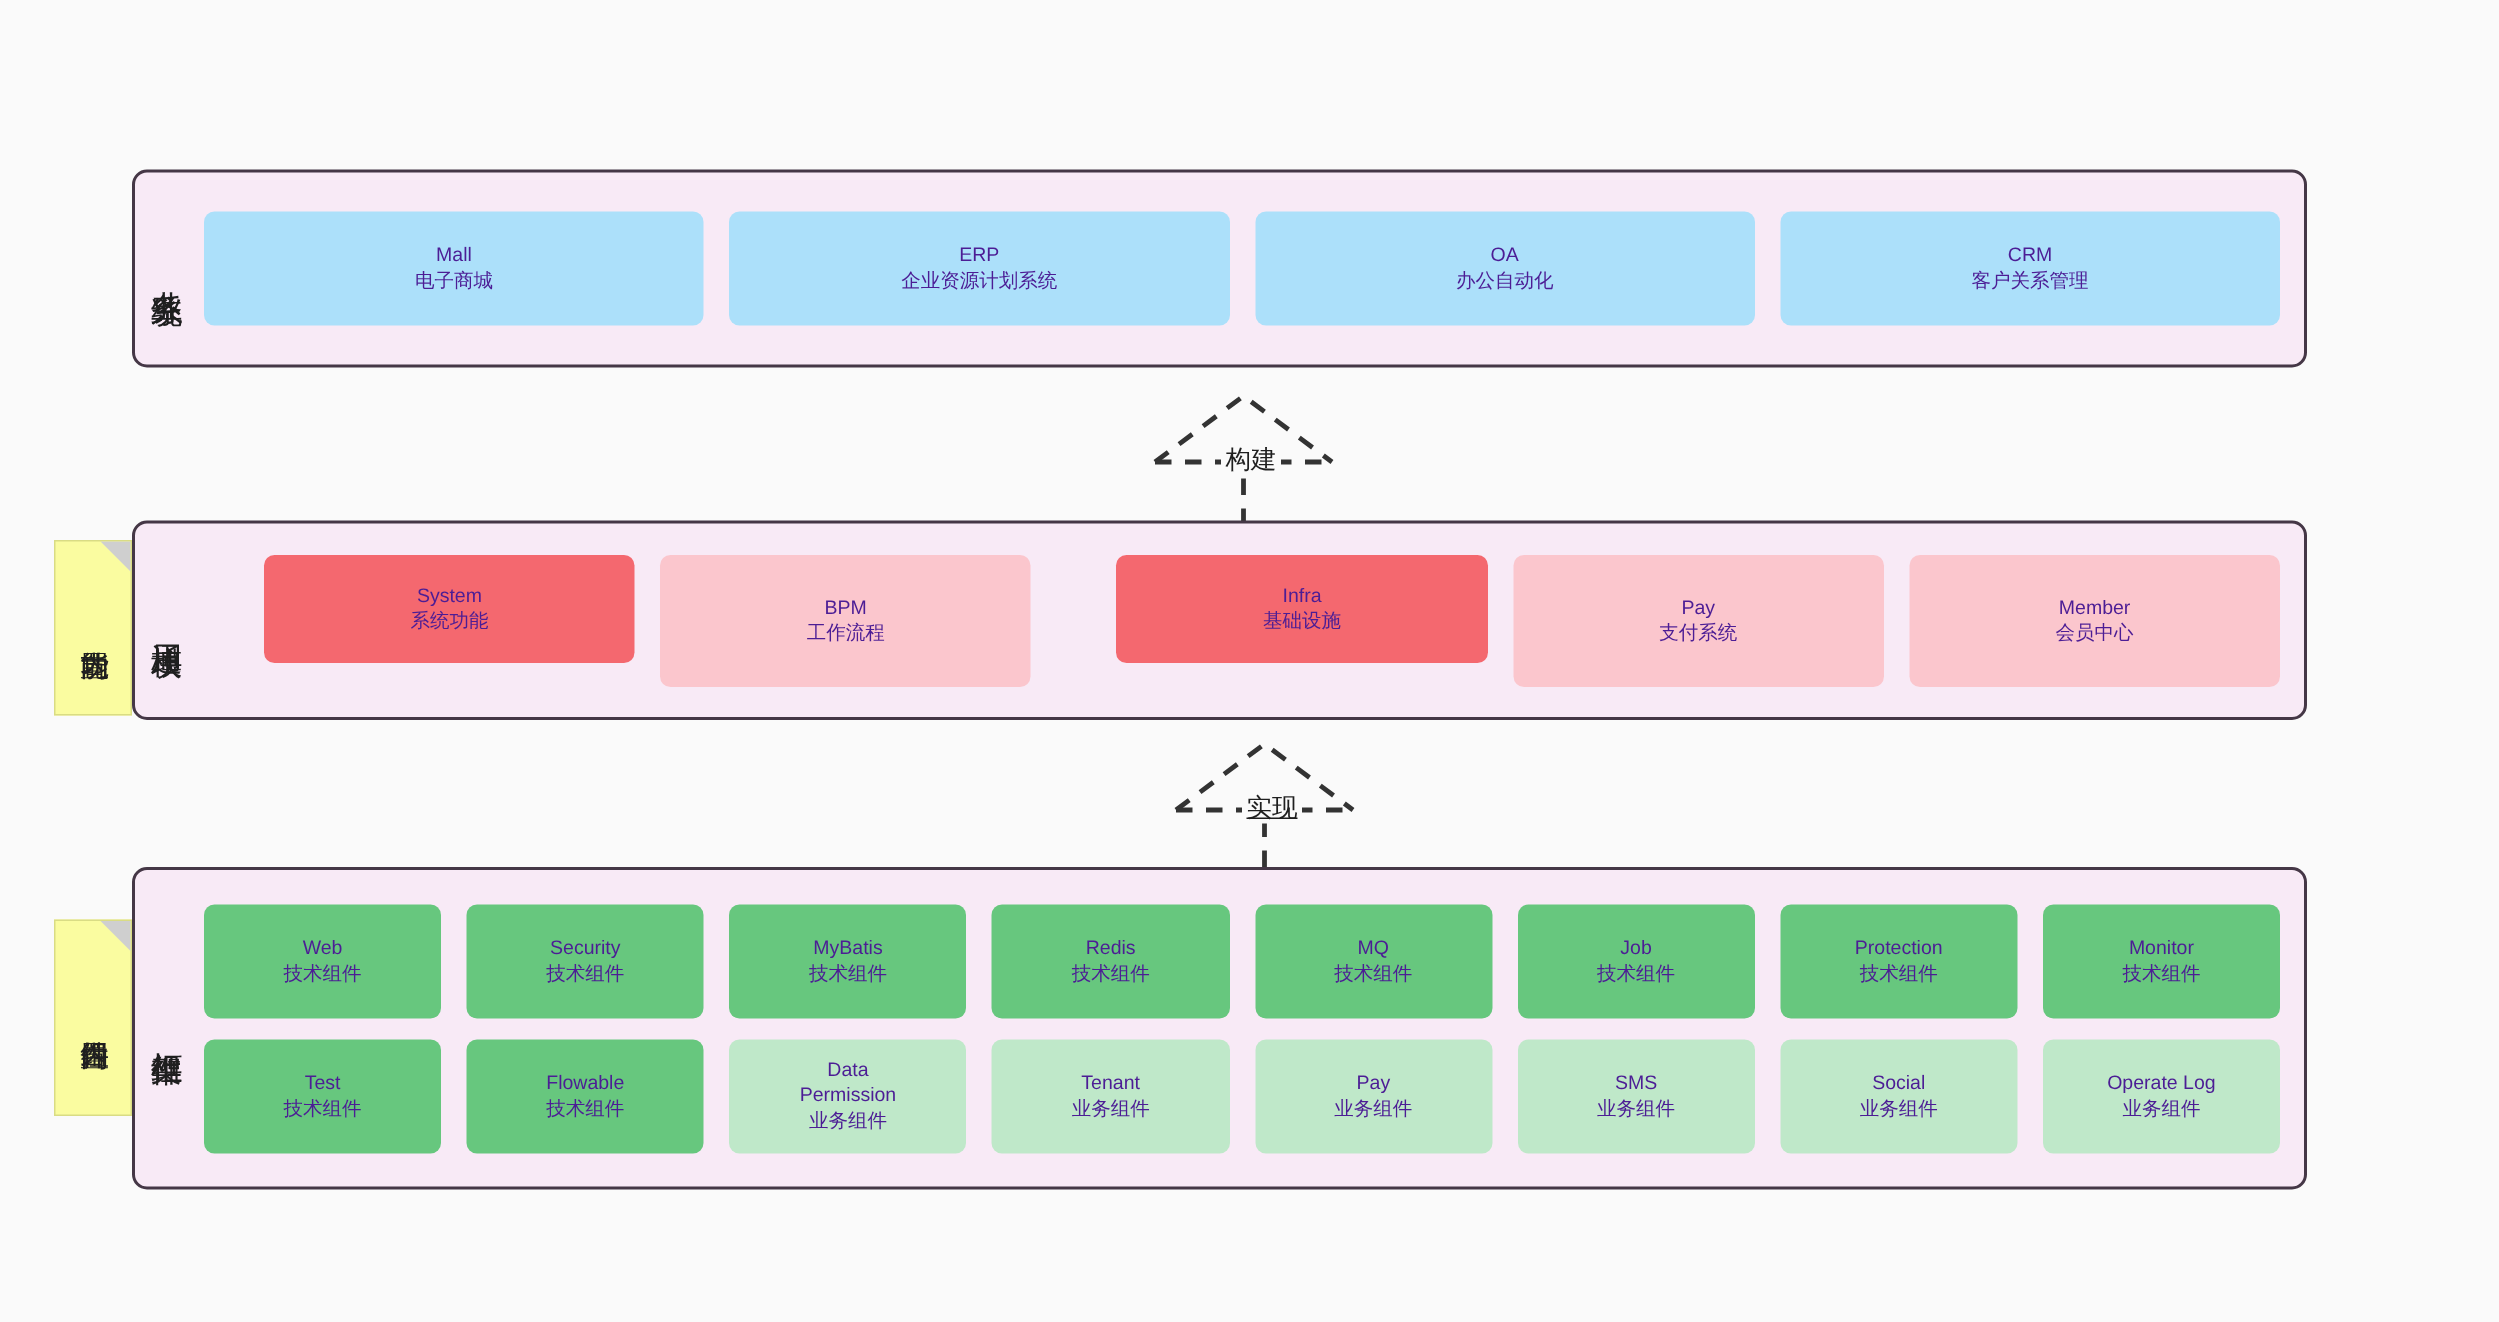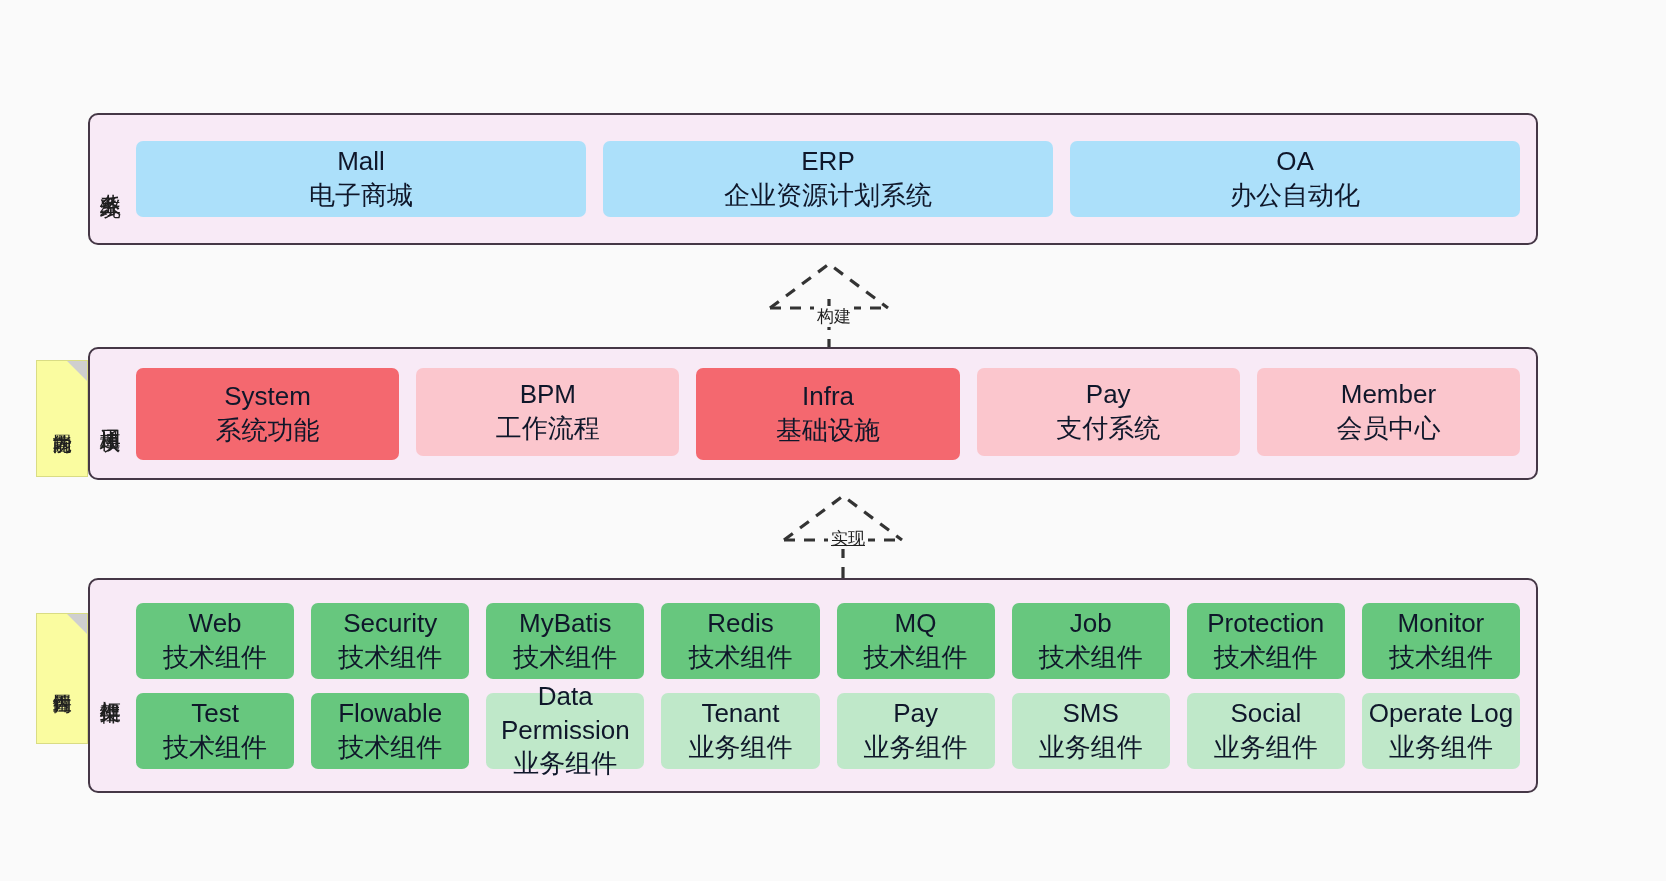--- a/index.html
+++ b/index.html
@@ -53,30 +53,30 @@
 
   
   .cell{
     box-sizing:border-box;
     border-radius:7px;
     display:flex;
     flex-direction:column;
     align-items:center;
     justify-content:center;
     text-align:center;
-    font-size:26px;
+    font-size:13px;
     line-height:1.30;
-    color:#0f172a;
+    color:#4c1d95;
     padding:6px 4px;
   }
   .cell .t1{white-space:pre-line;}
   .cell .t2{white-space:nowrap;}
 
   .c-blue{background:#ace0fa;height:76px;}
-  .c-red{background:#f4686f;height:92px;}
+  .c-red{background:#f4686f;height:72px;margin-left:40px;}
   .c-pink{background:#fbc6cd;height:88px;}
   .c-green{background:#67c77e;height:76px;text-align:right;}
   .c-lgreen{background:#bfe8c9;height:76px;}
 
   
   .note{
     position:absolute;
     box-sizing:border-box;
     width:52px;
     background:#fafca0;
@@ -130,34 +130,38 @@
           <span class="t2">电子商城</span>
         </div>
         <div class="cell c-blue">
           <span class="t1">ERP</span>
           <span class="t2">企业资源计划系统</span>
         </div>
         <div class="cell c-blue">
           <span class="t1">OA</span>
           <span class="t2">办公自动化</span>
         </div>
+        <div class="cell c-blue">
+          <span class="t1">CRM</span>
+          <span class="t2">客户关系管理</span>
+        </div>
 
       </div>
     </div>
   </div>
 
   <div class="conn" style="left:756px;top:258px;width:146px;height:92px;">
     <svg width="146" height="92" viewBox="0 0 146 92">
 
       <line x1="73" y1="92" x2="73" y2="38" stroke="#333" stroke-width="3.2" stroke-dasharray="11,9"></line>
 
       <polyline points="14,50 73,6 132,50" fill="none" stroke="#333" stroke-width="3.2" stroke-dasharray="11,9" stroke-linejoin="miter"></polyline>
       <line x1="14" y1="50" x2="132" y2="50" stroke="#333" stroke-width="3.2" stroke-dasharray="11,9"></line>
     </svg>
-    <span class="conn-label" style="left:58px;top:48px;">构建</span>
+    <span class="conn-label" style="left:58px;top:38px;">构建</span>
   </div>
 
   <div class="note" style="left:36px;top:360px;height:117px;">
     <span>内置功能</span>
   </div>
 
   <div class="layer" id="layer-common" style="left:88px;top:347px;width:1450px;height:133px;">
     <div class="layer-label">通用模块</div>
     <div class="layer-body">
       <div class="row">

